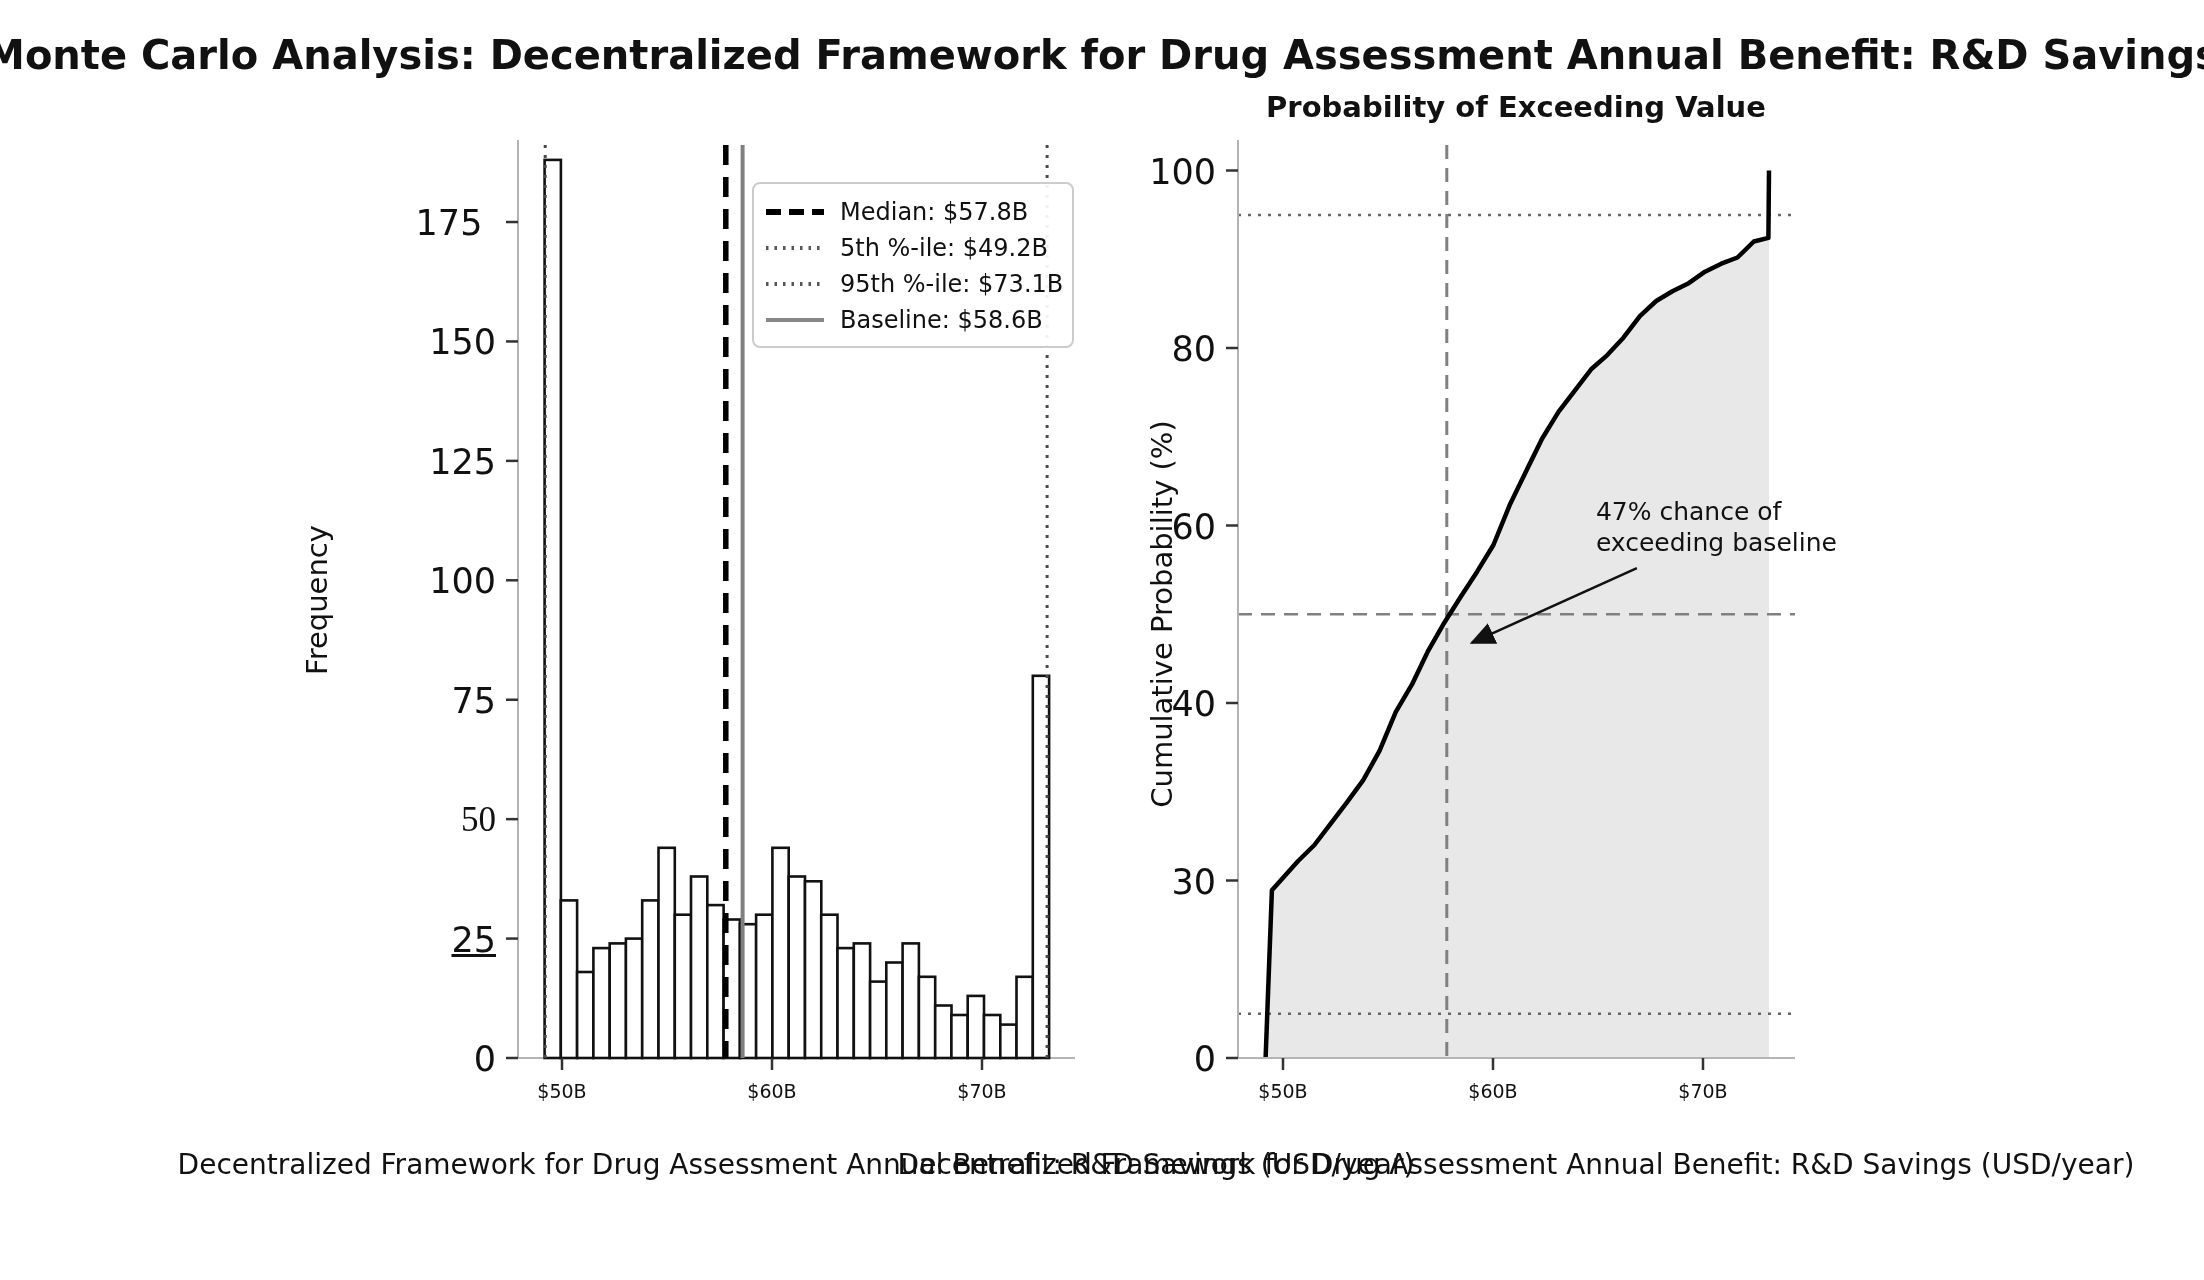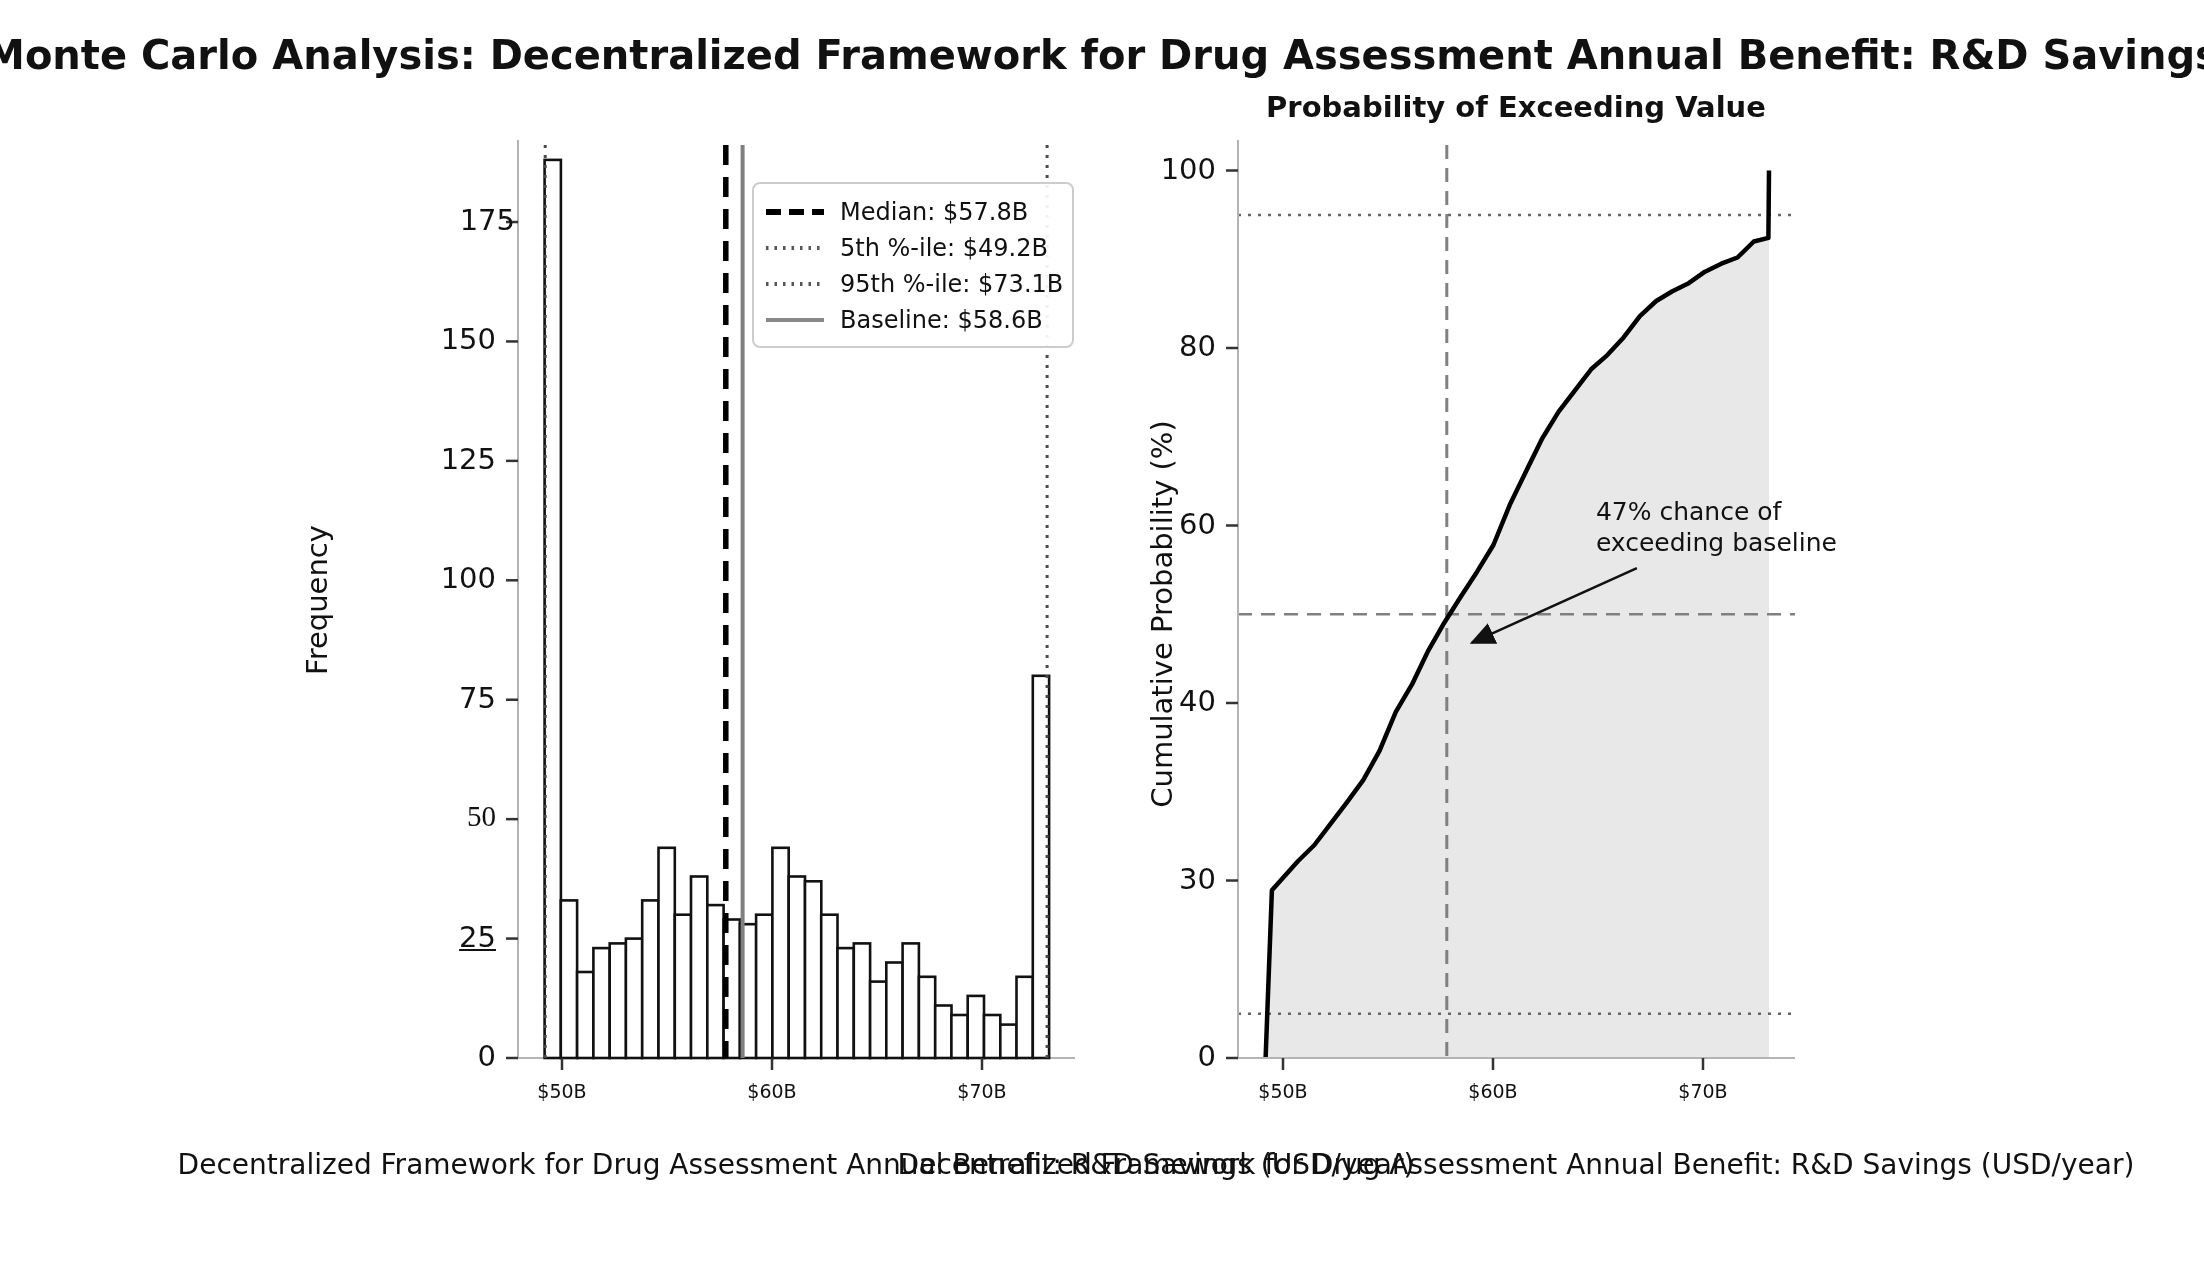--- a/index.html
+++ b/index.html
@@ -2,21 +2,21 @@
 <html><head>
 <meta charset="utf-8">
 <style>
   html,body{margin:0;padding:0;background:#fff;}
   .figure{position:relative;width:2204px;height:1280px;background:#ffffff;overflow:hidden;
           font-family:"DejaVu Sans","Liberation Sans",sans-serif;color:#111;}
   .abs{position:absolute;}
   .figure-title{top:32px;left:50%;transform:translateX(-50%);font-size:40px;font-weight:bold;white-space:nowrap;}
   .subplot-title{font-size:29px;font-weight:bold;white-space:nowrap;transform:translateX(-50%);}
   .ylabel{font-size:29px;white-space:nowrap;transform:translate(-50%,-50%) rotate(-90deg);}
-  .tick-label-y{font-size:29px;text-align:right;width:110px;}
+  .tick-label-y{font-size:35px;text-align:right;width:110px;}
   .tick-label-x{font-size:19px;transform:translateX(-50%);white-space:nowrap;}
   .footer-xlabel{font-size:28px;transform:translateX(-50%);white-space:nowrap;top:1148px;}
   .watermark{font-size:33px;color:#3b3b3b;white-space:nowrap;}
   .legend-box{left:752px;top:182px;width:322px;border:2px solid #cccccc;border-radius:8px;
               background:rgba(255,255,255,0.92);padding:10px 0 8px 12px;box-sizing:border-box;}
   .legend-row{display:flex;align-items:center;height:36px;}
   .legend-swatch{width:58px;margin-right:16px;flex:0 0 auto;}
   .legend-label{font-size:24px;color:#111;white-space:nowrap;}
   .annotation{font-size:25px;line-height:31px;white-space:pre-line;}
   svg{position:absolute;left:0;top:0;}
@@ -140,21 +140,21 @@
   <div class="abs footer-xlabel" style="left:796px;">Decentralized Framework for Drug Assessment Annual Benefit: R&amp;D Savings (USD/year)</div>
   <div class="abs footer-xlabel" style="left:1516px;">Decentralized Framework for Drug Assessment Annual Benefit: R&amp;D Savings (USD/year)</div>
 
 <div class="abs tick-label-y" style="left: 386px; top: 1039px;">0</div>
     <div class="abs tick-label-y" style="left: 386px; top: 919.575px; text-decoration: underline;">25</div>
     <div class="abs tick-label-y" style="left: 386px; top: 800.15px; font-family: Liberation Serif, serif;">50</div>
     <div class="abs tick-label-y" style="left: 386px; top: 680.725px;">75</div>
     <div class="abs tick-label-y" style="left: 386px; top: 561.3px;">100</div>
     <div class="abs tick-label-y" style="left: 386px; top: 441.875px;">125</div>
     <div class="abs tick-label-y" style="left: 386px; top: 322.45px;">150</div>
-    <div class="abs tick-label-y" style="left: 405px; top: 203.025px;">175</div>
+    <div class="abs tick-label-y" style="left: 394px; top: 203.025px; text-align: center;">175</div>
     <div class="abs tick-label-x" style="left: 562px; top: 1080px;">$50B</div>
     <div class="abs tick-label-x" style="left: 772px; top: 1080px;">$60B</div>
     <div class="abs tick-label-x" style="left: 982px; top: 1080px;">$70B</div>
     <div class="abs tick-label-y" style="left: 1106px; top: 1039px;">0</div>
     <div class="abs tick-label-y" style="left: 1106px; top: 861.5px;">30</div>
     <div class="abs tick-label-y" style="left: 1106px; top: 684px;">40</div>
     <div class="abs tick-label-y" style="left: 1106px; top: 506.5px;">60</div>
     <div class="abs tick-label-y" style="left: 1106px; top: 329px;">80</div>
     <div class="abs tick-label-y" style="left: 1106px; top: 151.5px;">100</div>
     <div class="abs tick-label-x" style="left: 1283px; top: 1080px;">$50B</div>

